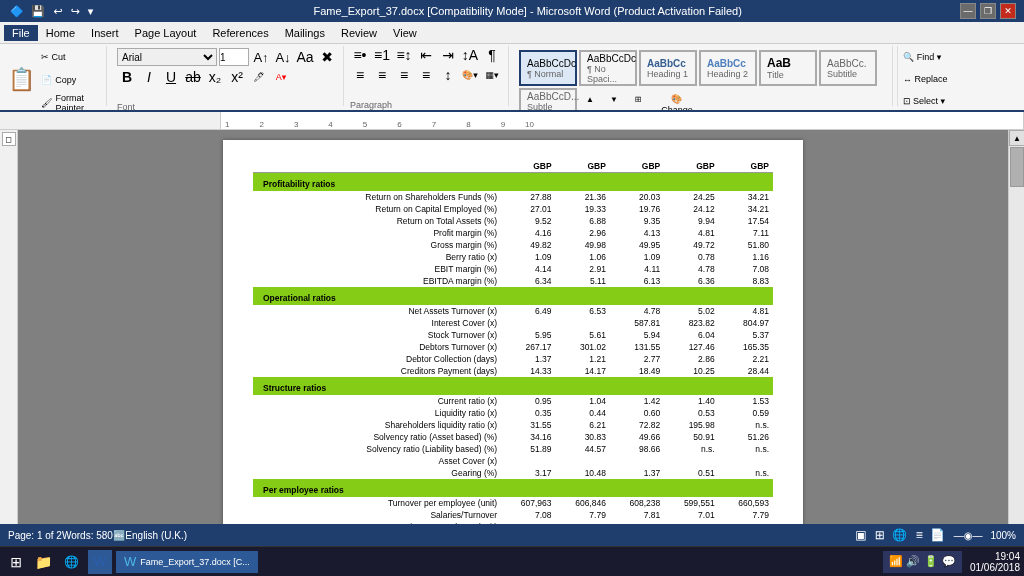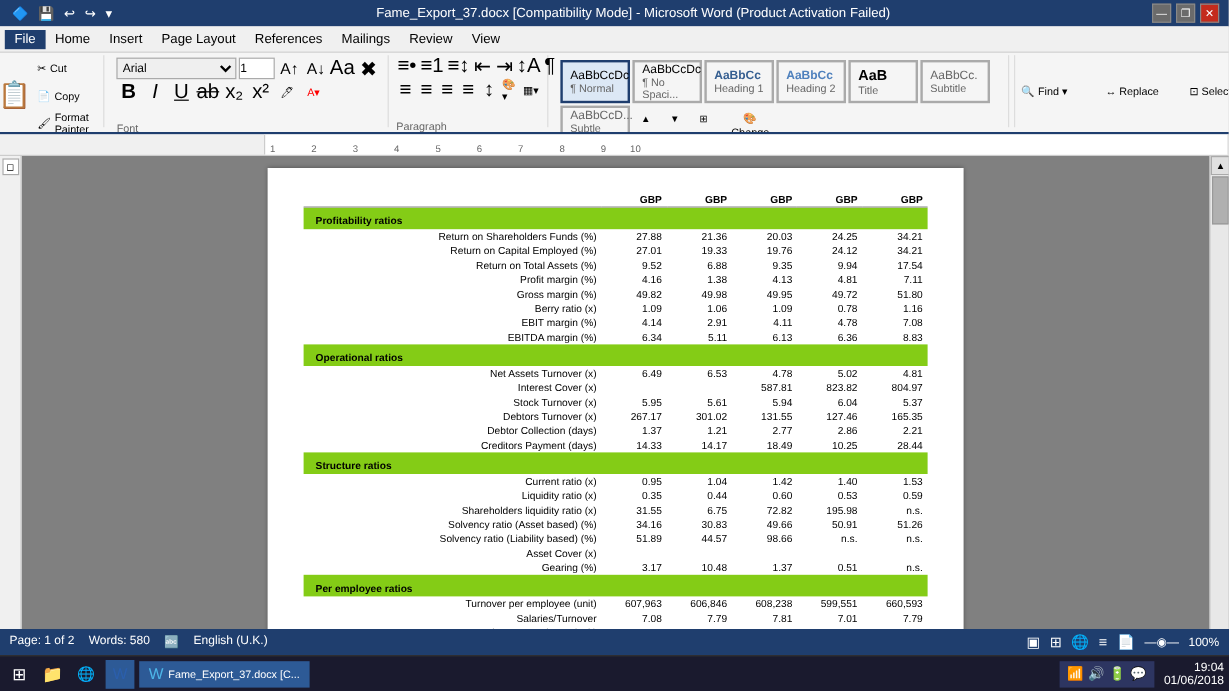--- a/index.html
+++ b/index.html
@@ -87,21 +87,21 @@
     }
     .font-row { display: flex; align-items: center; gap: 2px; }
     .font-selector {
       width: 100px; height: 18px; font-size: 10px; border: 1px solid #aaa;
     }
     .size-selector {
       width: 30px; height: 18px; font-size: 10px; border: 1px solid #aaa;
     }
     .format-btn {
       width: 20px; height: 18px; display: flex; align-items: center; justify-content: center;
-      cursor: pointer; border: 1px solid transparent; font-size: 17px;
+      cursor: pointer; border: 1px solid transparent; font-size: 14px;
     }
 
     
     .styles-group {
       display: flex;
       align-items: center;
       gap: 2px;
       border-right: 1px solid #ddd;
       padding: 0 6px;
     }
@@ -243,30 +243,31 @@
     .status-bar {
       background: #1f3e6e;
       color: white;
       height: 22px;
       display: flex;
       align-items: center;
       padding: 0 8px;
       font-size: 10px;
       justify-content: space-between;
     }
-    .status-left { display: flex; gap: 12px; align-items: flex-start; }
+    .status-left { display: flex; gap: 0; align-items: center; }
     .status-right { display: flex; gap: 8px; align-items: center; }
 
     .bold { font-weight: bold; }
     .italic { font-style: italic; }
     .underline { text-decoration: underline; }
 
     
     .editing-group {
       display: flex;
+      flex-direction: column;
       padding: 0 4px;
     }
     .editing-row {
       display: flex;
       align-items: center;
       gap: 2px;
     }
 
     
     .qat {
@@ -539,21 +540,21 @@
               <td>Return on Total Assets (%)</td>
               <td>9.52</td>
               <td>6.88</td>
               <td>9.35</td>
               <td>9.94</td>
               <td>17.54</td>
             </tr>
             <tr>
               <td>Profit margin (%)</td>
               <td>4.16</td>
-              <td>1.38</td>
+              <td>2.96</td>
               <td>4.13</td>
               <td>4.81</td>
               <td>7.11</td>
             </tr>
             <tr>
               <td>Gross margin (%)</td>
               <td>49.82</td>
               <td>49.98</td>
               <td>49.95</td>
               <td>49.72</td>
@@ -649,21 +650,21 @@
               <td>Liquidity ratio (x)</td>
               <td>0.35</td>
               <td>0.44</td>
               <td>0.60</td>
               <td>0.53</td>
               <td>0.59</td>
             </tr>
             <tr>
               <td>Shareholders liquidity ratio (x)</td>
               <td>31.55</td>
-              <td>6.75</td>
+              <td>6.21</td>
               <td>72.82</td>
               <td>195.98</td>
               <td>n.s.</td>
             </tr>
             <tr>
               <td>Solvency ratio (Asset based) (%)</td>
               <td>34.16</td>
               <td>30.83</td>
               <td>49.66</td>
               <td>50.91</td>

